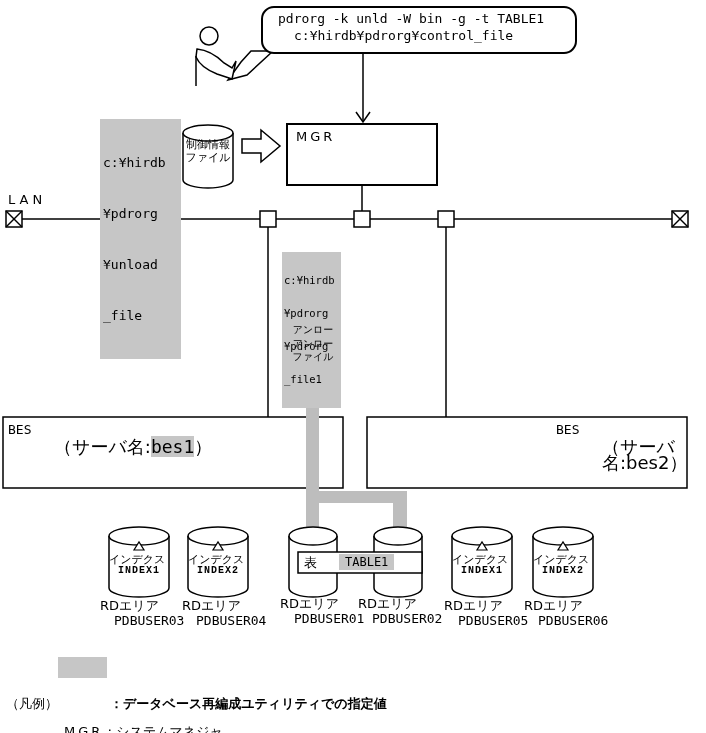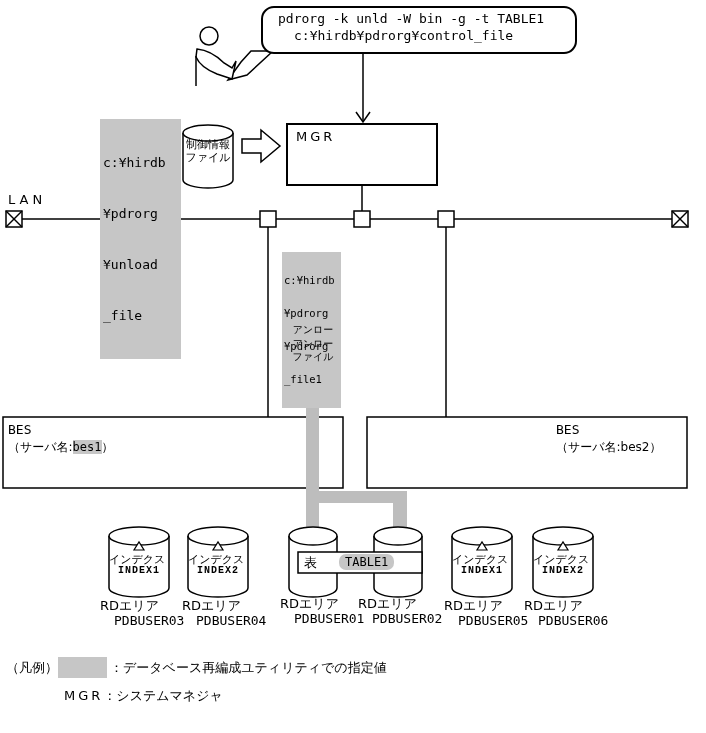--- a/index.html
+++ b/index.html
@@ -13,26 +13,26 @@
   .jp   { font-family:"DejaVu Sans", sans-serif; }
   svg.layer { position:absolute; left:0; top:0; }
   .hl { background:#c6c6c6; }
   .bubble-line { font-size:13px; line-height:15px; white-space:pre; }
   .pathblock { background:#c6c6c6; font-size:13px; line-height:17px; padding:1px 3px; white-space:pre; }
   .pathblock.small { font-size:10.5px; line-height:11px; padding:1px 2px; }
   .cyl-label { text-align:center; font-size:11px; line-height:13px;font-family:Liberation Mono, monospace; }
   .cyl-label.small { font-size:10px; line-height:13.5px; }
   .big-label { font-size:13px; letter-spacing:4px; }
   .bes-title { font-size:13px; line-height:15px; }
-  .bes-server { font-size:12px; line-height:16px; }
+  .bes-server { font-size:18px; line-height:16px;margin-left:46px; }
   .idx-kind { font-size:11px; }
   .idx-name { text-align:center; font-size:10px; font-weight:bold; letter-spacing:1px;font-family:Liberation Mono, monospace; }
   .area-l1 { font-size:13px; line-height:15px; }
   .area-l2 { font-size:13px; line-height:15px;margin-left:14px; }
-  .legend-text { font-size:13px; }
+  .legend-text { font-size:13px;margin-top:36px; }
   .abbr { letter-spacing:3px; }
   .swatch { background:#c6c6c6; }
   .tbl-kind { font-size:13px; }
   .tbl-name { font-size:12px; padding:1px 6px; background:#c6c6c6; }
 </style>
 </head>
 <body>
 
 <div class="canvas">
 
@@ -187,21 +187,21 @@
     <div>ファイル</div>
   </div>
 
   <div class="abs mono bes-title" style="left:8px; top:422px;">BES</div>
   <div class="abs jp bes-server" style="left:8px; top:439px;"><span>（サーバ名:</span><span class="hl mono">bes1</span><span>）</span></div>
 
   <div class="abs mono bes-title" style="left:556px; top:422px;">BES</div>
   <div class="abs jp bes-server" style="left:556px; top:439px;">（サーバ名:bes2）</div>
 
   <div class="abs jp tbl-kind" style="left:304px; top:554px;">表</div>
-  <div class="abs mono tbl-name" style="left:339px; top:554px;border-radius:7px;">TABLE1</div>
+  <div class="abs mono tbl-name" style="left:339px; top:554px;">TABLE1</div>
 
   <div class="abs jp idx-kind" style="left:109px; top:552px; width:60px;">インデクス</div>
   <div class="abs mono idx-name" style="left:109px; top:565px; width:60px;">INDEX1</div>
   <div class="abs jp idx-kind" style="left:188px; top:552px; width:60px;">インデクス</div>
   <div class="abs mono idx-name" style="left:188px; top:565px; width:60px;">INDEX2</div>
   <div class="abs jp idx-kind" style="left:452px; top:552px; width:60px;">インデクス</div>
   <div class="abs mono idx-name" style="left:452px; top:565px; width:60px;">INDEX1</div>
   <div class="abs jp idx-kind" style="left:533px; top:552px; width:60px;">インデクス</div>
   <div class="abs mono idx-name" style="left:533px; top:565px; width:60px;">INDEX2</div>
 
@@ -225,16 +225,16 @@
     <div class="jp area-l1">RDエリア</div>
     <div class="mono area-l2">PDBUSER05</div>
   </div>
   <div class="abs" style="left:524px; top:598px;">
     <div class="jp area-l1">RDエリア</div>
     <div class="mono area-l2">PDBUSER06</div>
   </div>
 
   <div class="abs jp legend-text" style="left:6px; top:659px;">（凡例）</div>
   <div class="abs swatch" style="left:58px; top:657px; width:49px; height:21px;"></div>
-  <div class="abs jp legend-text" style="left:110px; top:659px;">：データベース再編成ユティリティでの指定値</div>
+  <div class="abs jp legend-text" style="left:110px; top:659px;font-weight:bold;">：データベース再編成ユティリティでの指定値</div>
   <div class="abs jp legend-text" style="left:64px; top:687px;"><span class="abbr">MGR</span><span>：システムマネジャ</span></div>
 
 </div>
 
 </body></html>

